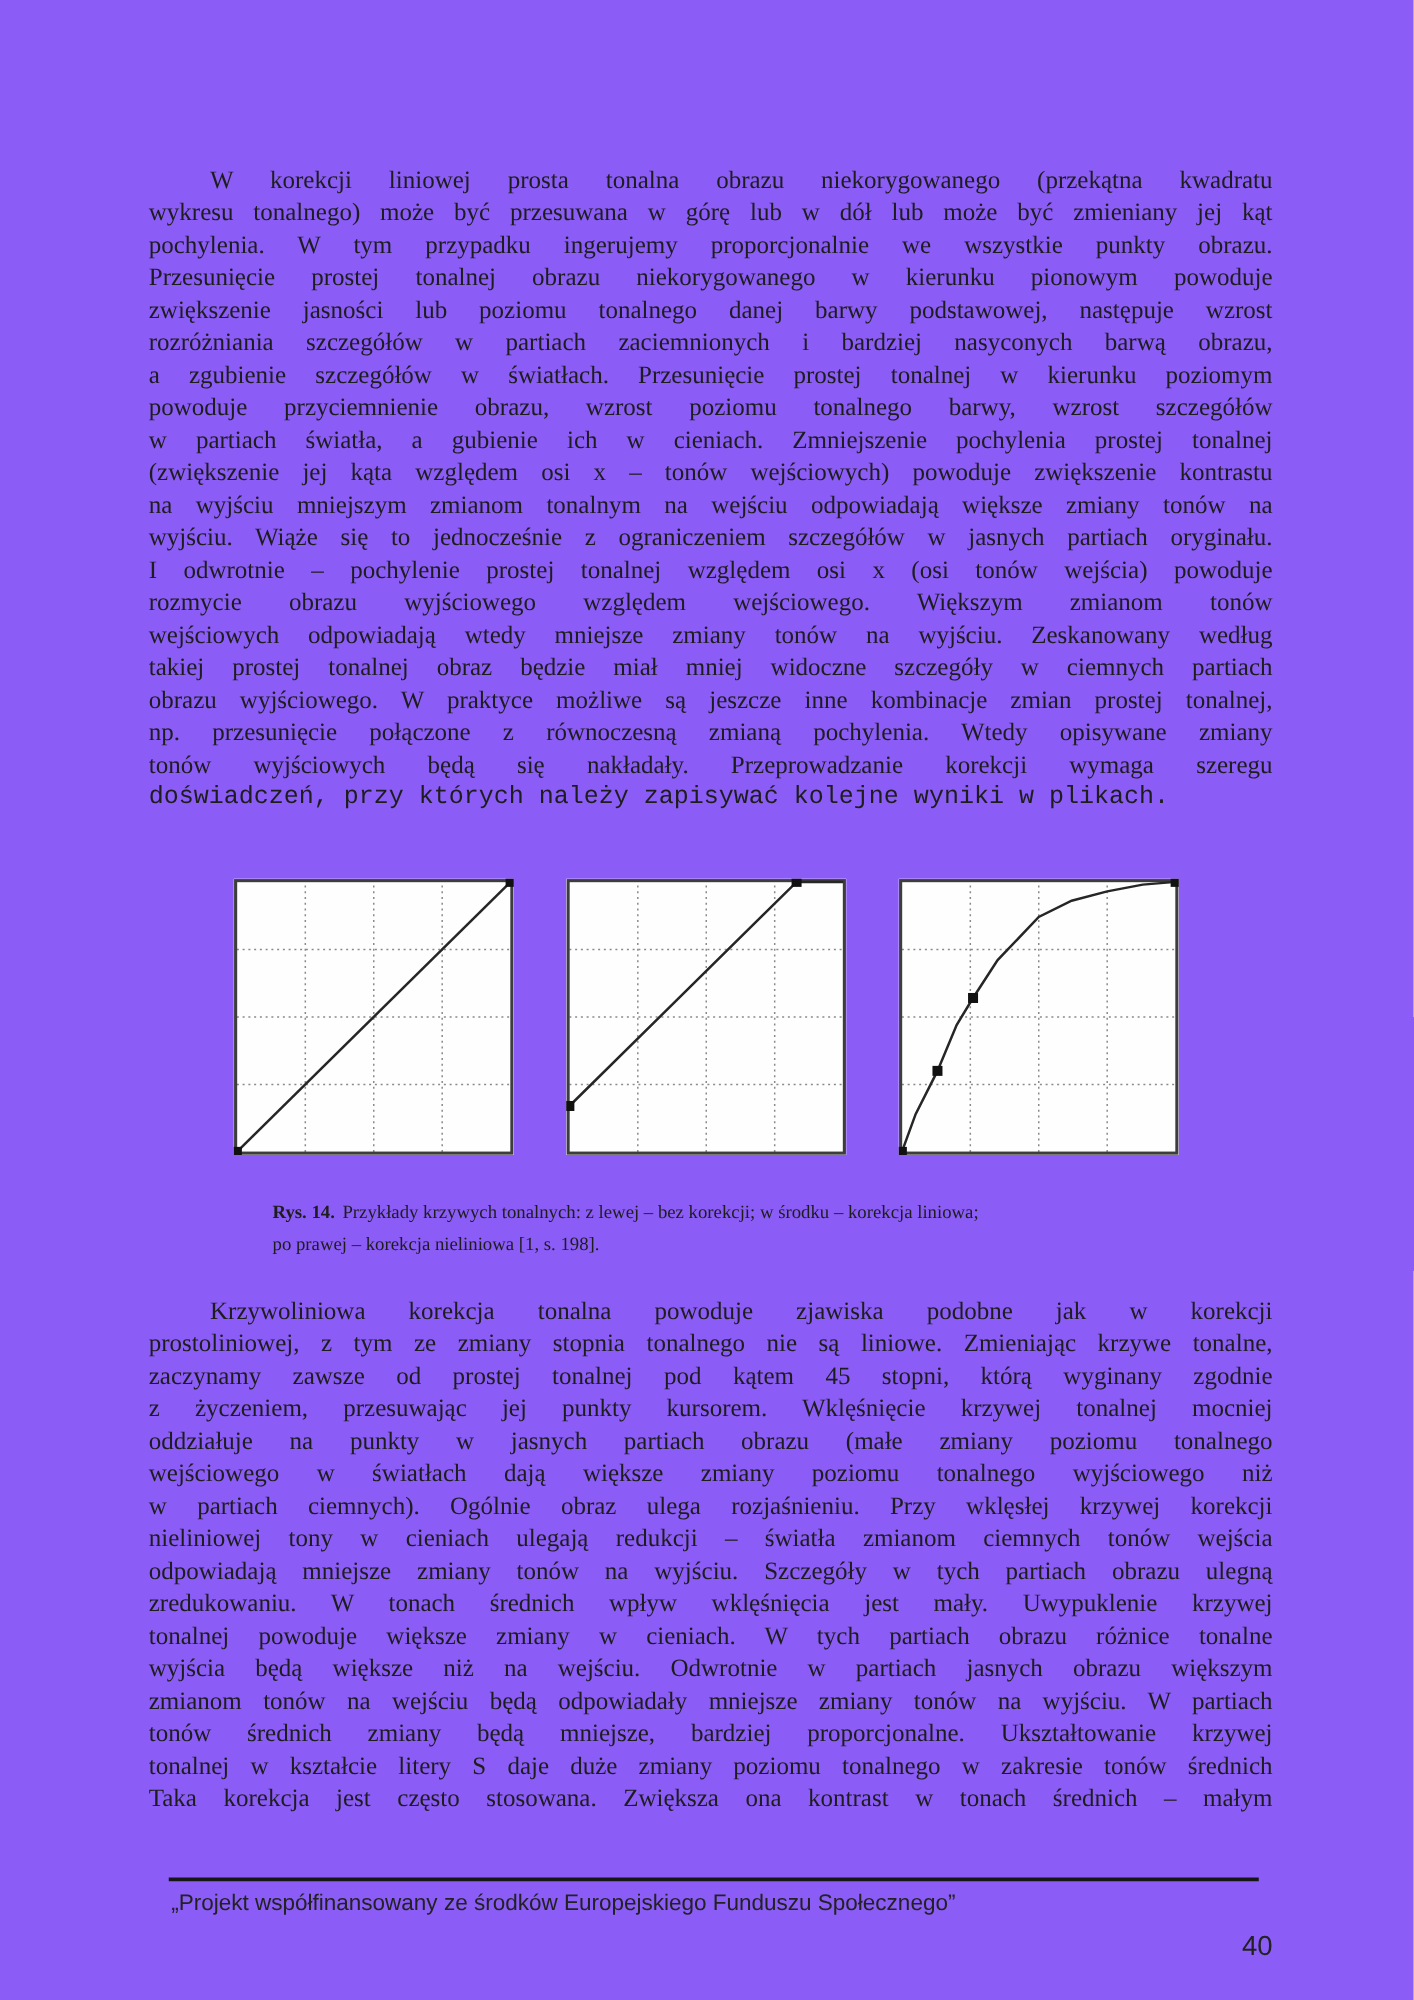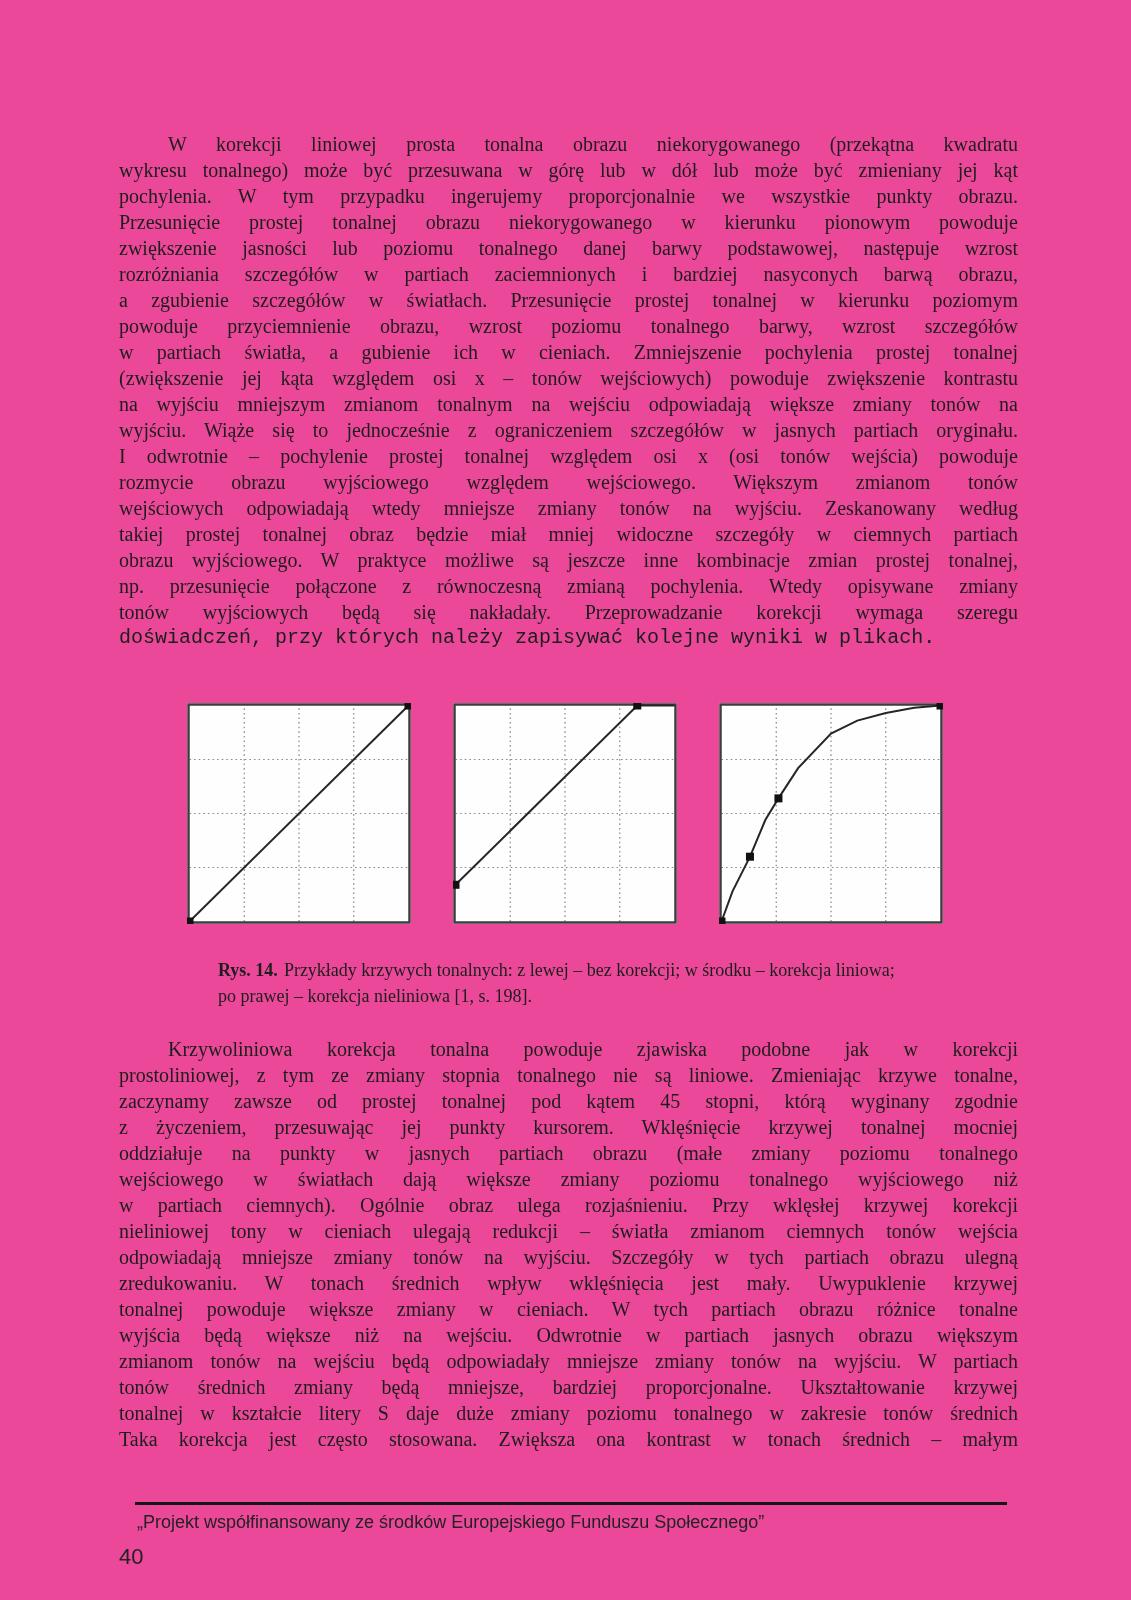--- a/index.html
+++ b/index.html
@@ -1,20 +1,20 @@
 <!DOCTYPE html>
 <html lang="pl"><head>
 <meta charset="utf-8">
 <style>
   html, body { margin: 0; padding: 0; background: #ffffff; }
   .page {
     position: relative;
     width: 1131px;
     height: 1600px;
-    background: #ec4899;
+    background: #8b5cf6;
     font-family: "Liberation Serif", serif;
     color: #1d1d1d;
     overflow: hidden;
   }
   .text-block {
     position: absolute;
     left: 119px;
     width: 899px;
     font-size: 20px;
     line-height: 26px;
@@ -30,21 +30,21 @@
     top: 703px;
     display: flex;
     gap: 42px;
   }
   .chart { width: 224px; height: 221px; background: #fefefe; }
   .caption {
     position: absolute;
     left: 218px;
     top: 957px;
     width: 720px;
-    font-size: 18px;
+    font-size: 15px;
     line-height: 26px;
     color: #1d1d1d;
   }
   .caption .cap-label { font-weight: bold; margin-right: 6px; }
   .caption .cap-line2 { }
   .footer-rule {
     position: absolute;
     left: 135px;
     top: 1502px;
     width: 872px;
@@ -57,21 +57,21 @@
     top: 1512px;
     font-family: "Liberation Sans", sans-serif;
     font-size: 18px;
     color: #222222;
   }
   .page-number {
     position: absolute;
     left: 119px;
     top: 1544px;
     width: 899px;
-    text-align: left;
+    text-align: right;
     font-family: "Liberation Sans", sans-serif;
     font-size: 22px;
     color: #222222;
   }
 </style>
 </head>
 <body>
 
 <div class="page">
 

